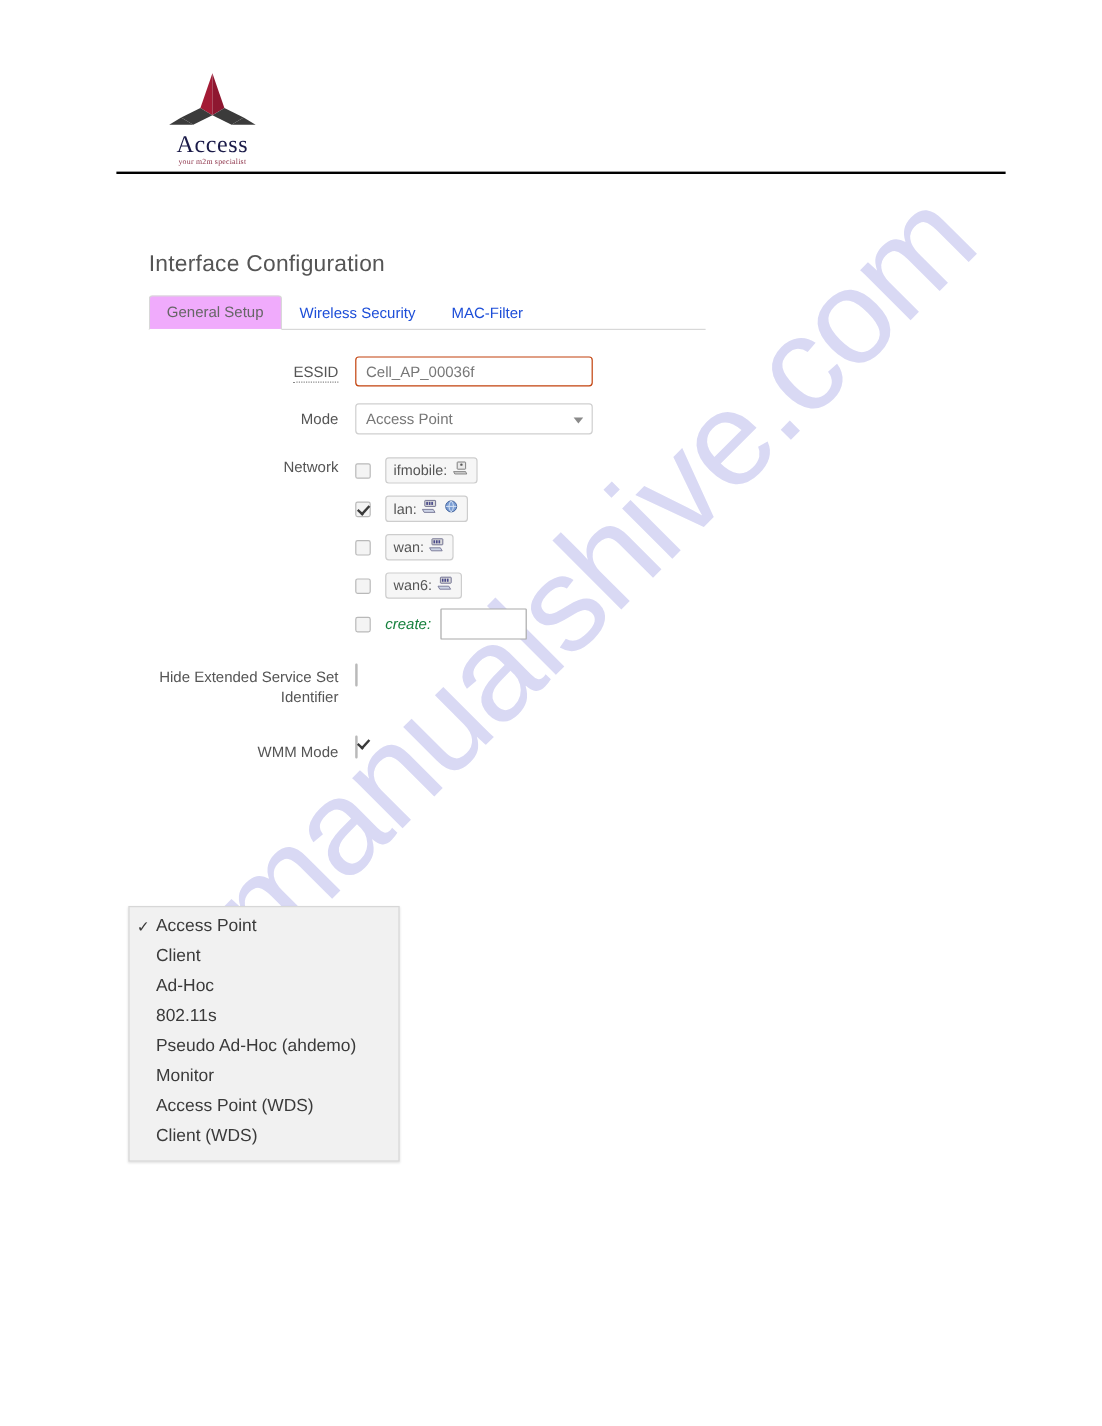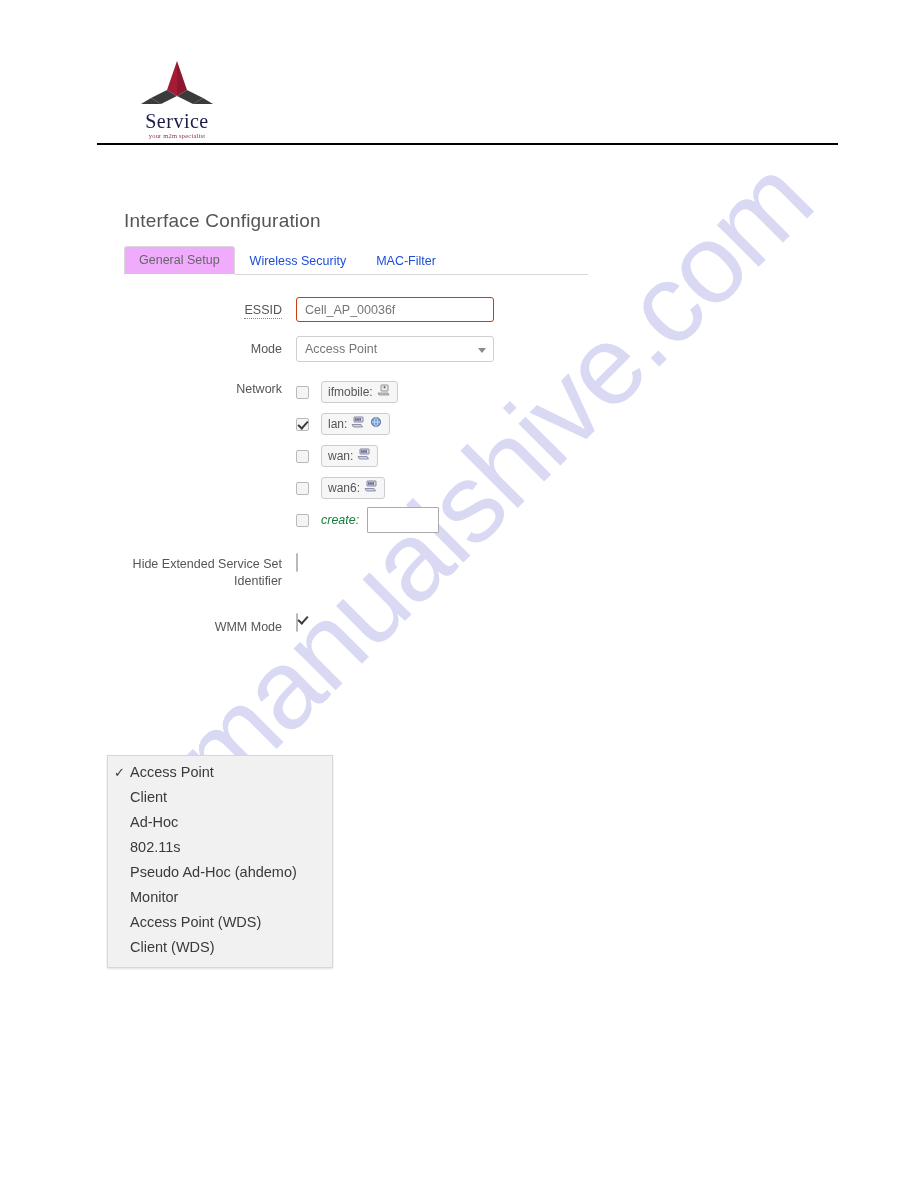--- a/index.html
+++ b/index.html
@@ -293,21 +293,21 @@
     <div class="logo-mark">
       <svg width="92" height="50" viewBox="0 0 92 50">
         <polygon points="46,1 36,30 46,36" fill="#a31b35"></polygon>
         <polygon points="46,1 56,30 46,36" fill="#8e1730"></polygon>
         <polygon points="36,30 46,36 30,44 20,38" fill="#3b3b3b"></polygon>
         <polygon points="56,30 46,36 62,44 72,38" fill="#3b3b3b"></polygon>
         <polygon points="20,38 30,44 10,44" fill="#3b3b3b"></polygon>
         <polygon points="72,38 62,44 82,44" fill="#3b3b3b"></polygon>
       </svg>
     </div>
-    <div class="logo-word">Service</div>
+    <div class="logo-word">Access</div>
     <div class="logo-tagline">your m2m specialist</div>
   </div>
   <div class="header-rule"></div>
 </div>
 
 <div class="content">
 
   <h1 class="panel-title">Interface Configuration</h1>
 
   <div class="tabs">

